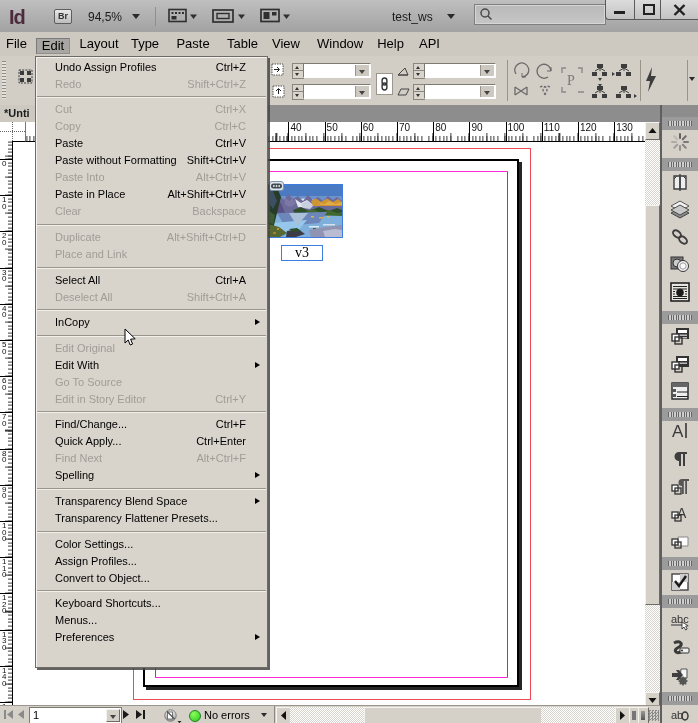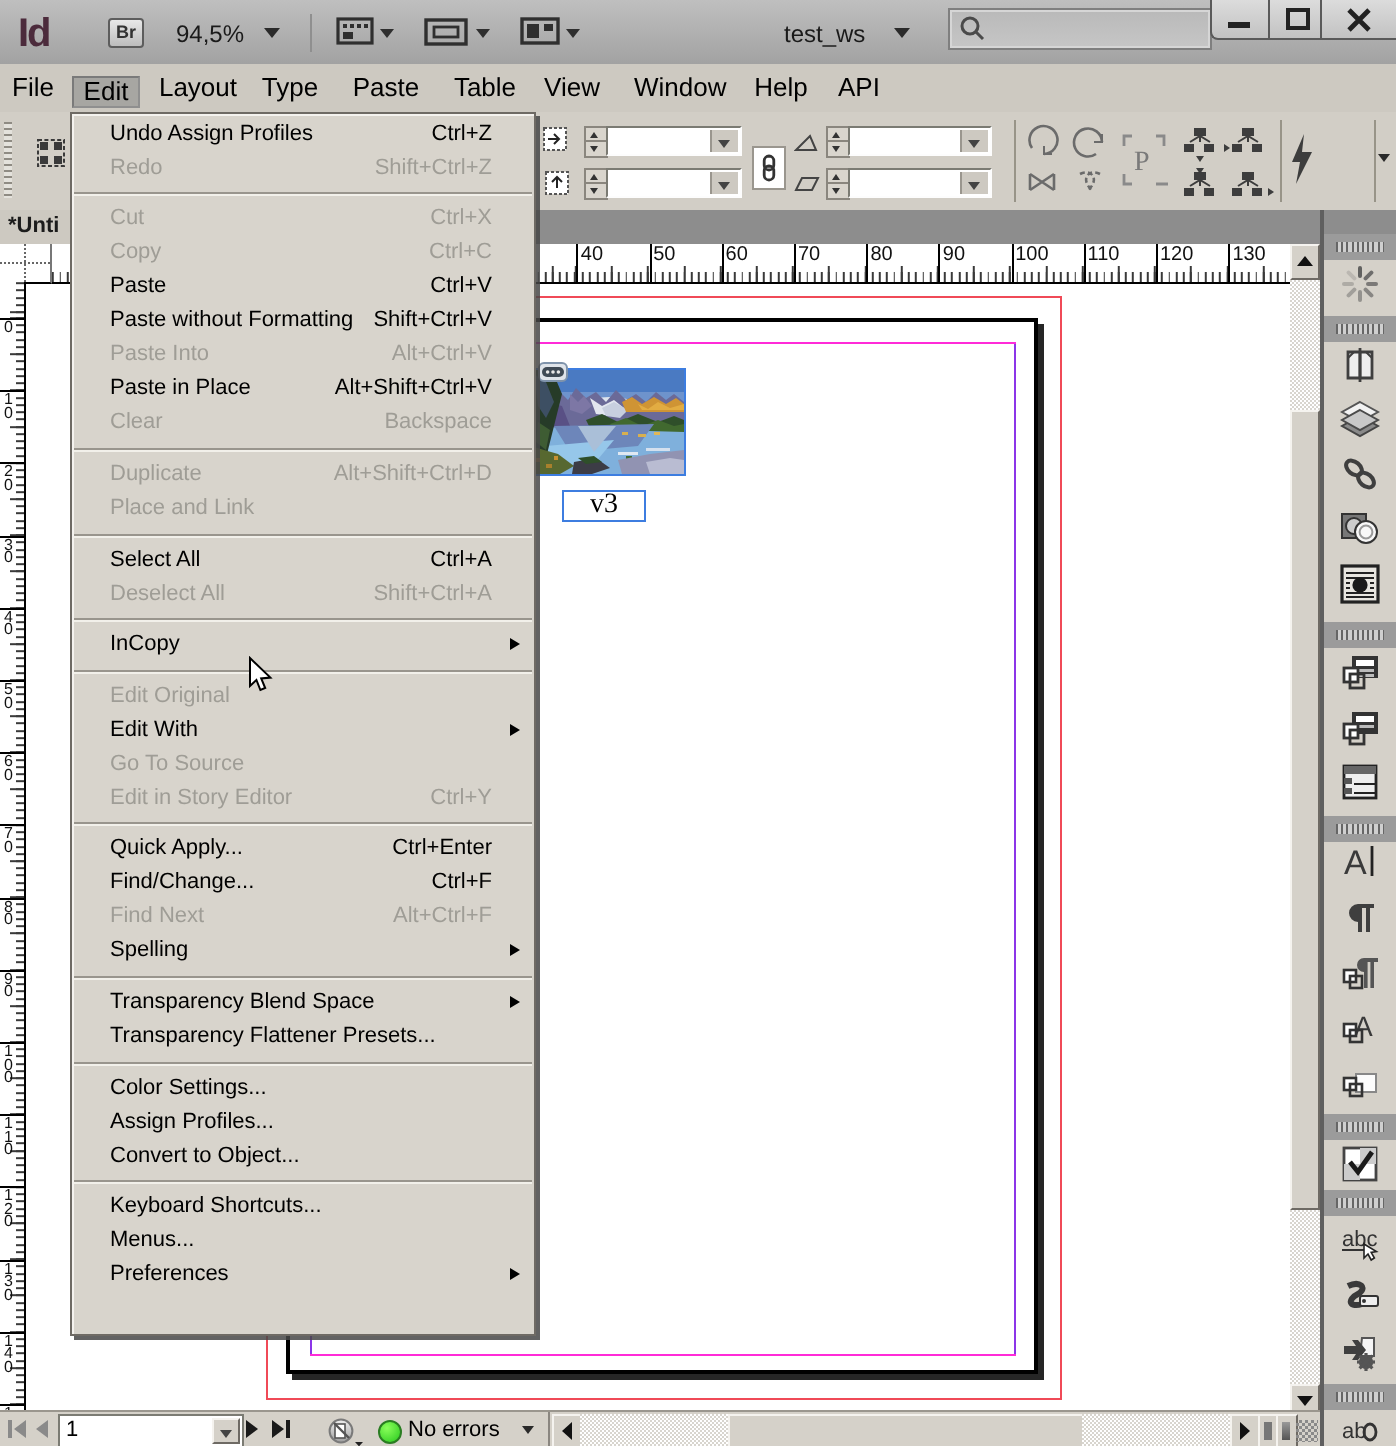--- a/index.html
+++ b/index.html
@@ -604,22 +604,22 @@
   <div class="mi">Select All<span class="sc">Ctrl+A</span></div>
   <div class="mi dis">Deselect All<span class="sc">Shift+Ctrl+A</span></div>
   <div class="msep"></div>
   <div class="mi">InCopy<span class="sub"></span></div>
   <div class="msep"></div>
   <div class="mi dis">Edit Original</div>
   <div class="mi">Edit With<span class="sub"></span></div>
   <div class="mi dis">Go To Source</div>
   <div class="mi dis">Edit in Story Editor<span class="sc">Ctrl+Y</span></div>
   <div class="msep"></div>
+  <div class="mi">Find/Change...<span class="sc">Ctrl+F</span></div>
   <div class="mi">Quick Apply...<span class="sc">Ctrl+Enter</span></div>
-  <div class="mi">Find/Change...<span class="sc">Ctrl+F</span></div>
   <div class="mi dis">Find Next<span class="sc">Alt+Ctrl+F</span></div>
   <div class="mi">Spelling<span class="sub"></span></div>
   <div class="msep"></div>
   <div class="mi">Transparency Blend Space<span class="sub"></span></div>
   <div class="mi">Transparency Flattener Presets...</div>
   <div class="msep"></div>
   <div class="mi">Color Settings...</div>
   <div class="mi">Assign Profiles...</div>
   <div class="mi">Convert to Object...</div>
   <div class="msep"></div>

